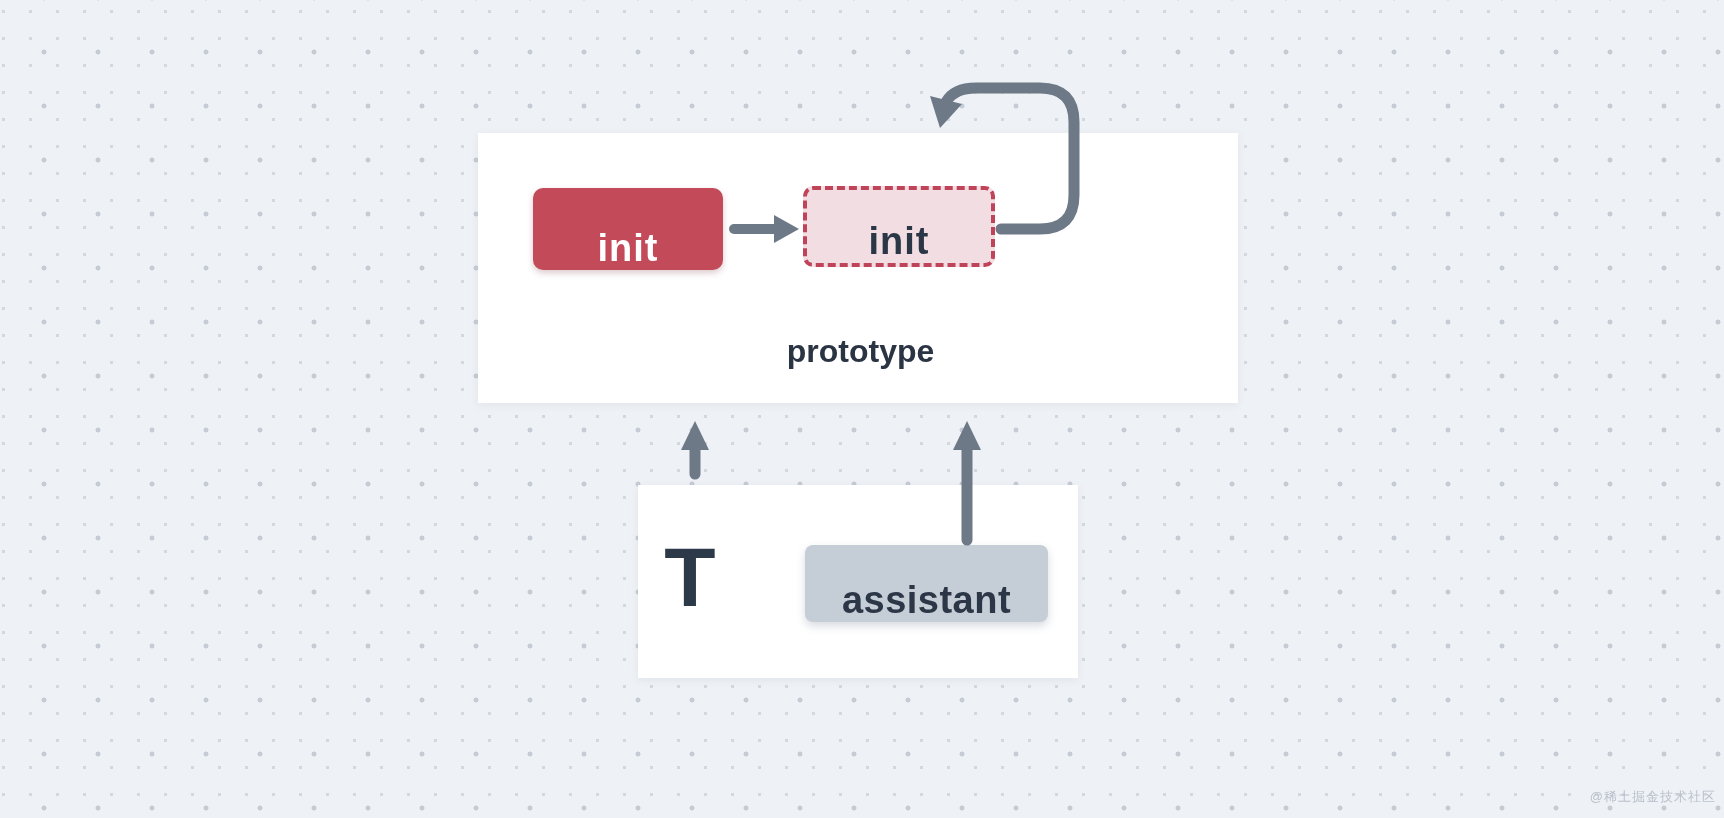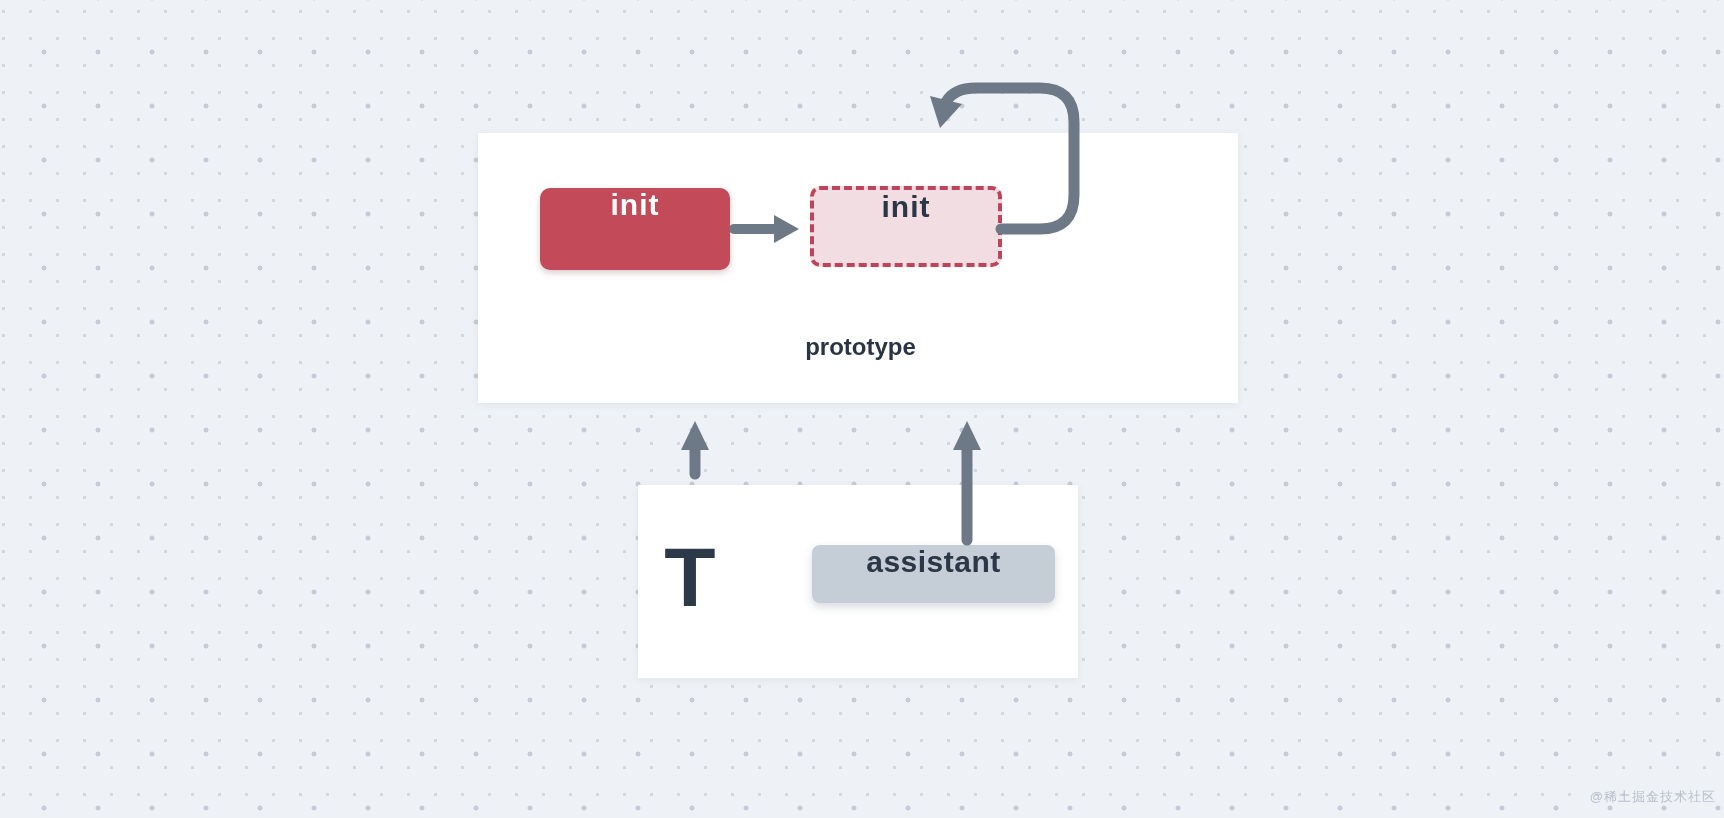--- a/index.html
+++ b/index.html
@@ -23,61 +23,60 @@
     position: absolute;
     background: #ffffff;
     box-shadow: 0 2px 8px rgba(80, 95, 120, 0.08);
   }
   .card-prototype { left: 478px; top: 133px; width: 760px; height: 270px; }
   .card-instance  { left: 638px; top: 485px; width: 440px; height: 193px; }
 
   .box {
     position: absolute;
     display: flex;
-    align-items: flex-start;
+    align-items: flex-end;
     justify-content: center;
-    font-size: 30px;
+    font-size: 38px;
     font-weight: 600;
     letter-spacing: 1px;
     box-sizing: border-box;
-    margin-left: 7px;
   }
   .box-init-solid {
     left: 533px; top: 188px; width: 190px; height: 82px;
     background: #c24a59;
     color: #ffffff;
     border-radius: 10px;
     box-shadow: 0 3px 6px rgba(120, 45, 58, 0.25);
   }
   .box-init-dashed {
     left: 803px; top: 186px; width: 192px; height: 81px;
     background: #f2dee2;
     color: #2b3646;
     border: 4px dashed #bf4459;
     border-radius: 10px;
   }
   .label-prototype {
     position: absolute;
     left: 628px; top: 333px; width: 465px;
     text-align: center;
-    font-size: 24px;
+    font-size: 32px;
     font-weight: 600;
     color: #2a3443;
   }
   .label-type-t {
     position: absolute;
     left: 650px; top: 535px; width: 80px;
     text-align: center;
     font-size: 84px;
     font-weight: 600;
     color: #2b3948;
     line-height: 84px;
   }
   .box-assistant {
-    left: 805px; top: 545px; width: 243px; height: 58px;
+    left: 805px; top: 545px; width: 243px; height: 77px;
     background: #c5cdd7;
     color: #2b3646;
     border-radius: 8px;
     letter-spacing: 0.5px;
     box-shadow: 0 4px 8px rgba(100, 112, 132, 0.25);
   }
   .arrows {
     position: absolute;
     left: 0; top: 0;
     width: 1724px; height: 818px;

